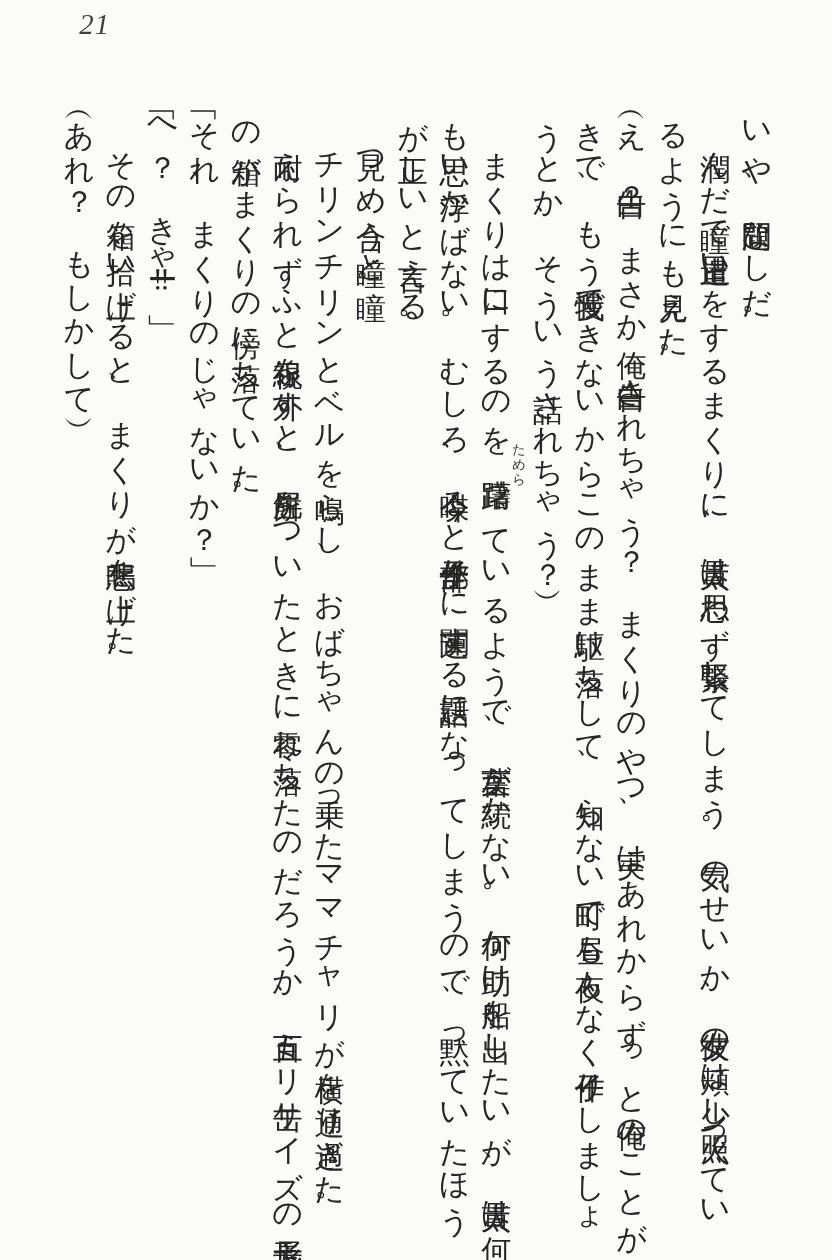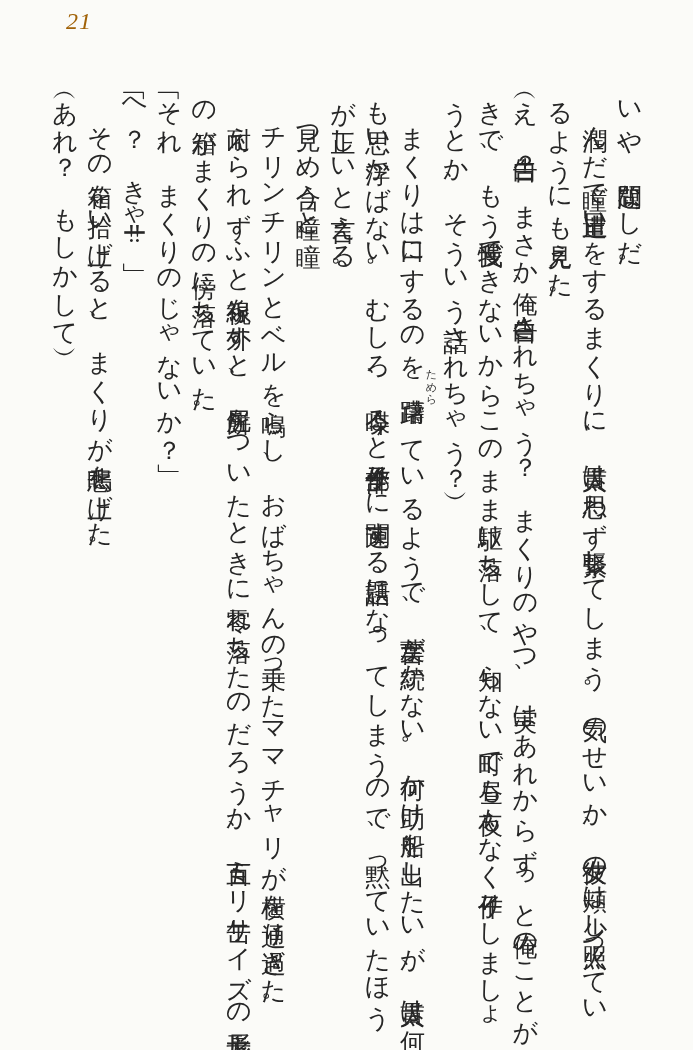--- a/index.html
+++ b/index.html
@@ -19,21 +19,21 @@
     position: absolute;
     inset: 0;
   }
   .page-number {
     position: absolute;
     top: 8px;
     left: 66px;
     font-style: italic;
     font-size: 24px;
     letter-spacing: 1px;
-    color: #a16207;
+    color: #404040;
   }
   .text-area {
     position: absolute;
     top: 84px;
     right: 47px;
     height: 952px;
     writing-mode: vertical-rl;
     text-orientation: mixed;
     font-size: 25px;
     line-height: 1.39;

